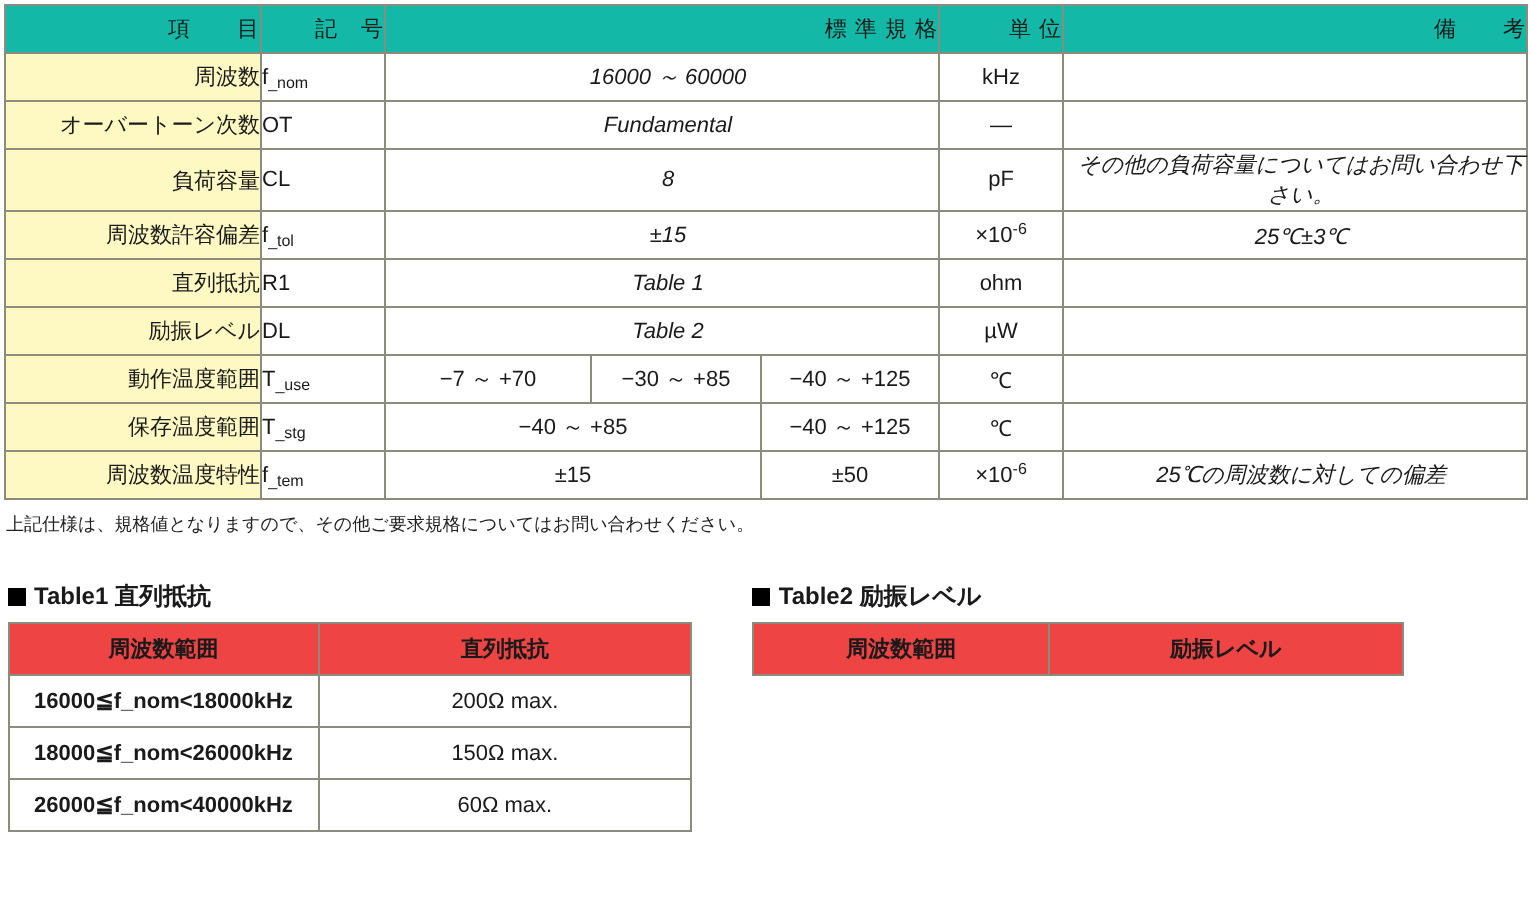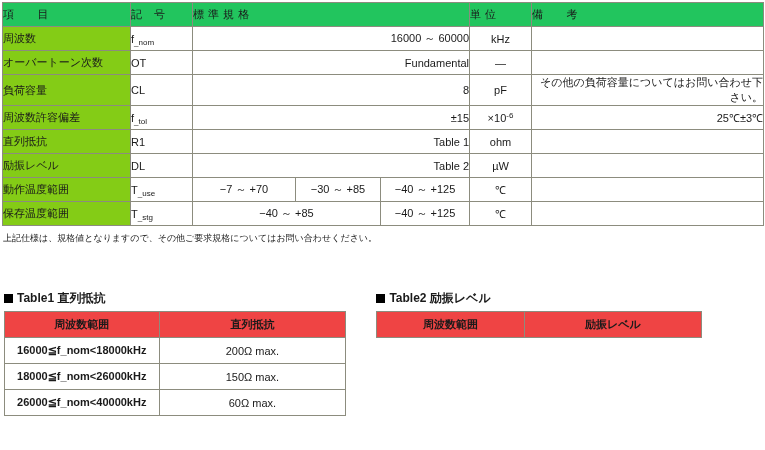--- a/index.html
+++ b/index.html
@@ -30,33 +30,33 @@
   }
   table.spec td, table.spec th {
     border: 1px solid #8c8c7e;
     padding: 0;
     height: 23px;
     font-weight: normal;
     font-size: 11px;
     vertical-align: middle;
   }
   .hdr {
-    background: #22c55e;
-    text-align: left;
+    background: #14b8a6;
+    text-align: right;
     font-weight: bold;
     letter-spacing: 0.5px;
   }
   .rowlabel {
-    background: #84cc16;
-    text-align: left;
+    background: #fef9c3;
+    text-align: right;
     font-weight: bold;
     font-size: 11px;
   }
   .ctr { text-align: center; }
-  .lft { text-align: right; padding-left: 6px !important; }
+  .lft { text-align: center; padding-left: 6px !important; font-style: italic; }
   .sym { font-size: 11px; }
   .sub { font-size: 8px; vertical-align: baseline; position: relative; top: 2px; }
   .sup { font-size: 8px; vertical-align: baseline; position: relative; top: -4px; }
 
   .note {
     margin: 6px 0 0 3px;
     font-size: 9px;
     color: #222;
   }
 
@@ -191,20 +191,28 @@
 
       <tr>
         <td class="rowlabel">保存温度範囲</td>
         <td class="sym"><span>T</span><span class="sub">_stg</span></td>
         <td class="ctr" colspan="2">−40 ～ +85</td>
         <td class="ctr">−40 ～ +125</td>
         <td class="ctr">℃</td>
         <td class="lft"></td>
       </tr>
 
+      <tr>
+        <td class="rowlabel">周波数温度特性</td>
+        <td class="sym"><span>f</span><span class="sub">_tem</span></td>
+        <td class="ctr" colspan="2">±15</td>
+        <td class="ctr">±50</td>
+        <td class="ctr"><span>×10</span><span class="sup">-6</span></td>
+        <td class="lft">25℃の周波数に対しての偏差</td>
+      </tr>
     </tbody>
   </table>
 
   <div class="note">上記仕様は、規格値となりますので、その他ご要求規格についてはお問い合わせください。</div>
 
   <div class="lower">
 
     <div class="col-left">
       <div class="sub-heading">
         <span class="sq"></span>

